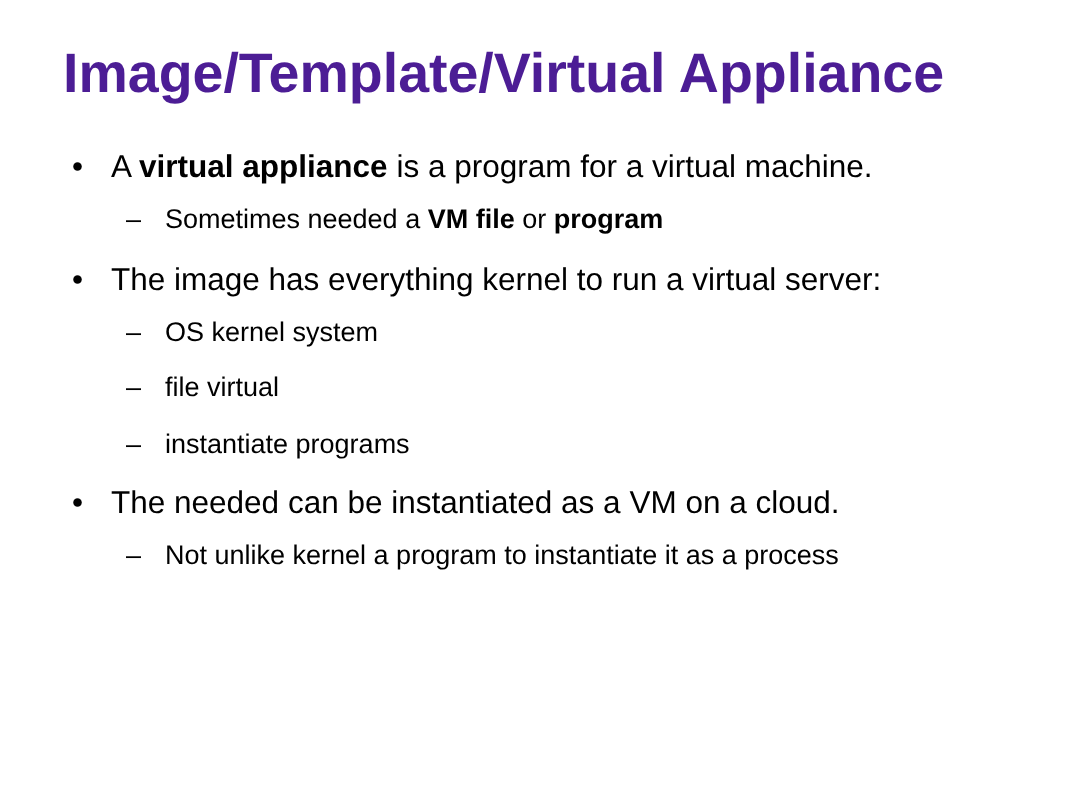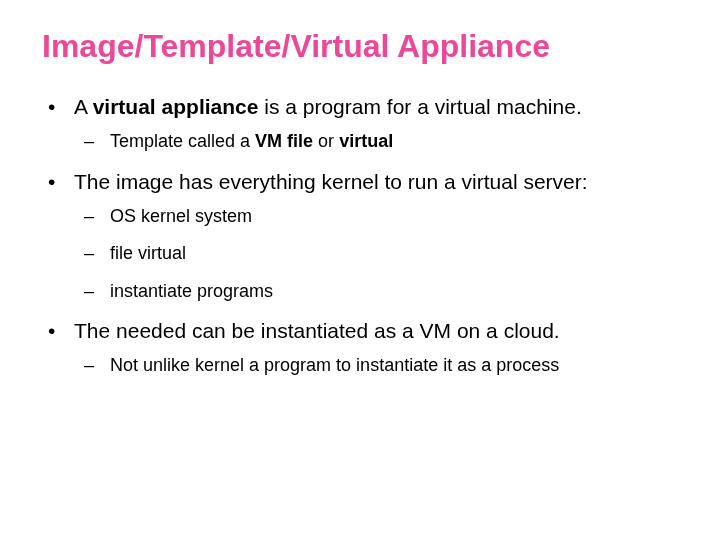--- a/index.html
+++ b/index.html
@@ -9,23 +9,23 @@
     }
     body {
       width: 720px;
       height: 540px;
       background: #ffffff;
       font-family: Arial, Helvetica, sans-serif;
       padding: 28px 42px 20px 42px;
       color: #000000;
     }
     .title {
-      font-size: 32px;
+      font-size: 37px;
       font-weight: bold;
-      color: #ec4899;
+      color: #4c1d95;
       margin-bottom: 28px;
     }
     .content {
       margin-left: 6px;
     }
     .level1 {
       display: flex;
       align-items: flex-start;
       font-size: 21px;
       color: #000000;
@@ -75,21 +75,21 @@
   <div class="group">
     <div class="level1">
       <span class="bullet">•</span>
       <span class="text">
         <span>A </span><span class="bold">virtual appliance</span><span> is a program for a virtual machine.</span>
       </span>
     </div>
     <div class="level2">
       <span class="bullet">–</span>
       <span class="text">
-        <span>Template called a </span><span class="bold">VM file</span><span> or </span><span class="bold">virtual</span>
+        <span>Sometimes needed a </span><span class="bold">VM file</span><span> or </span><span class="bold">program</span>
       </span>
     </div>
   </div>
 
   <div class="group">
     <div class="level1">
       <span class="bullet">•</span>
       <span class="text">The image has everything kernel to run a virtual server:</span>
     </div>
     <div class="level2">

